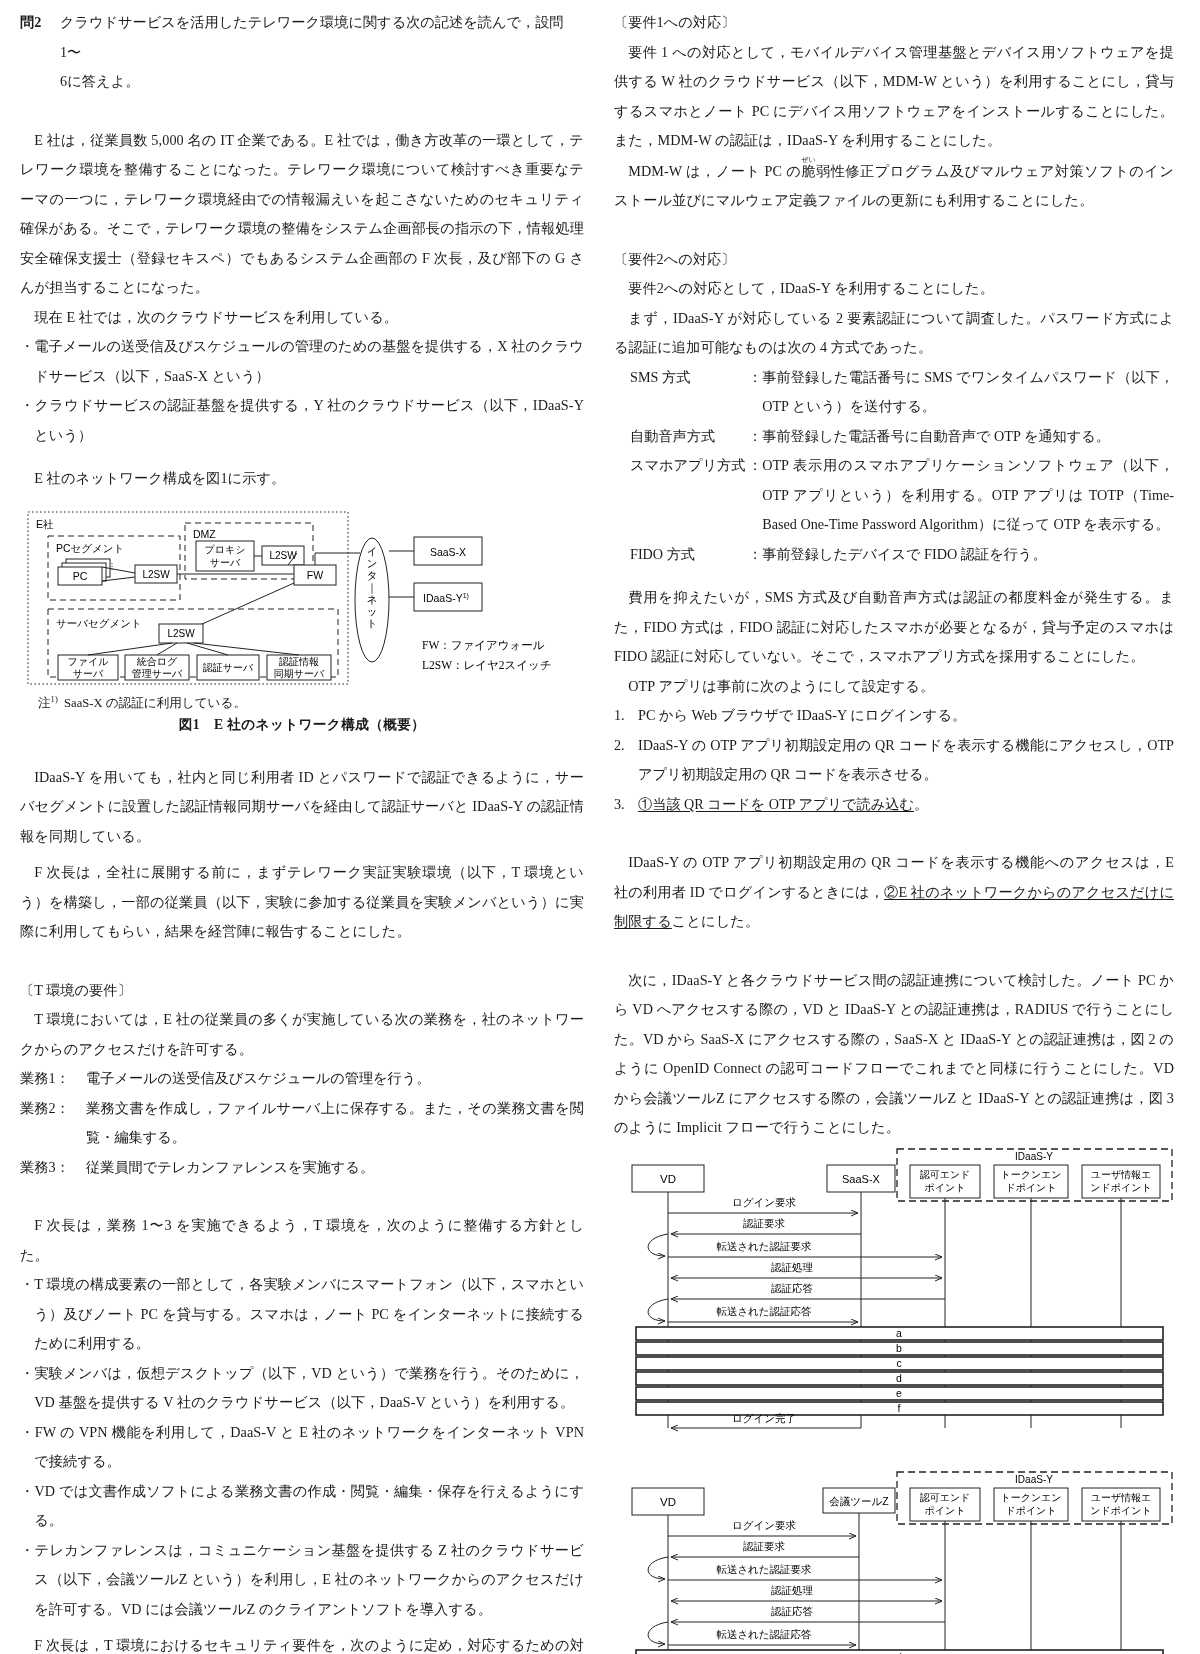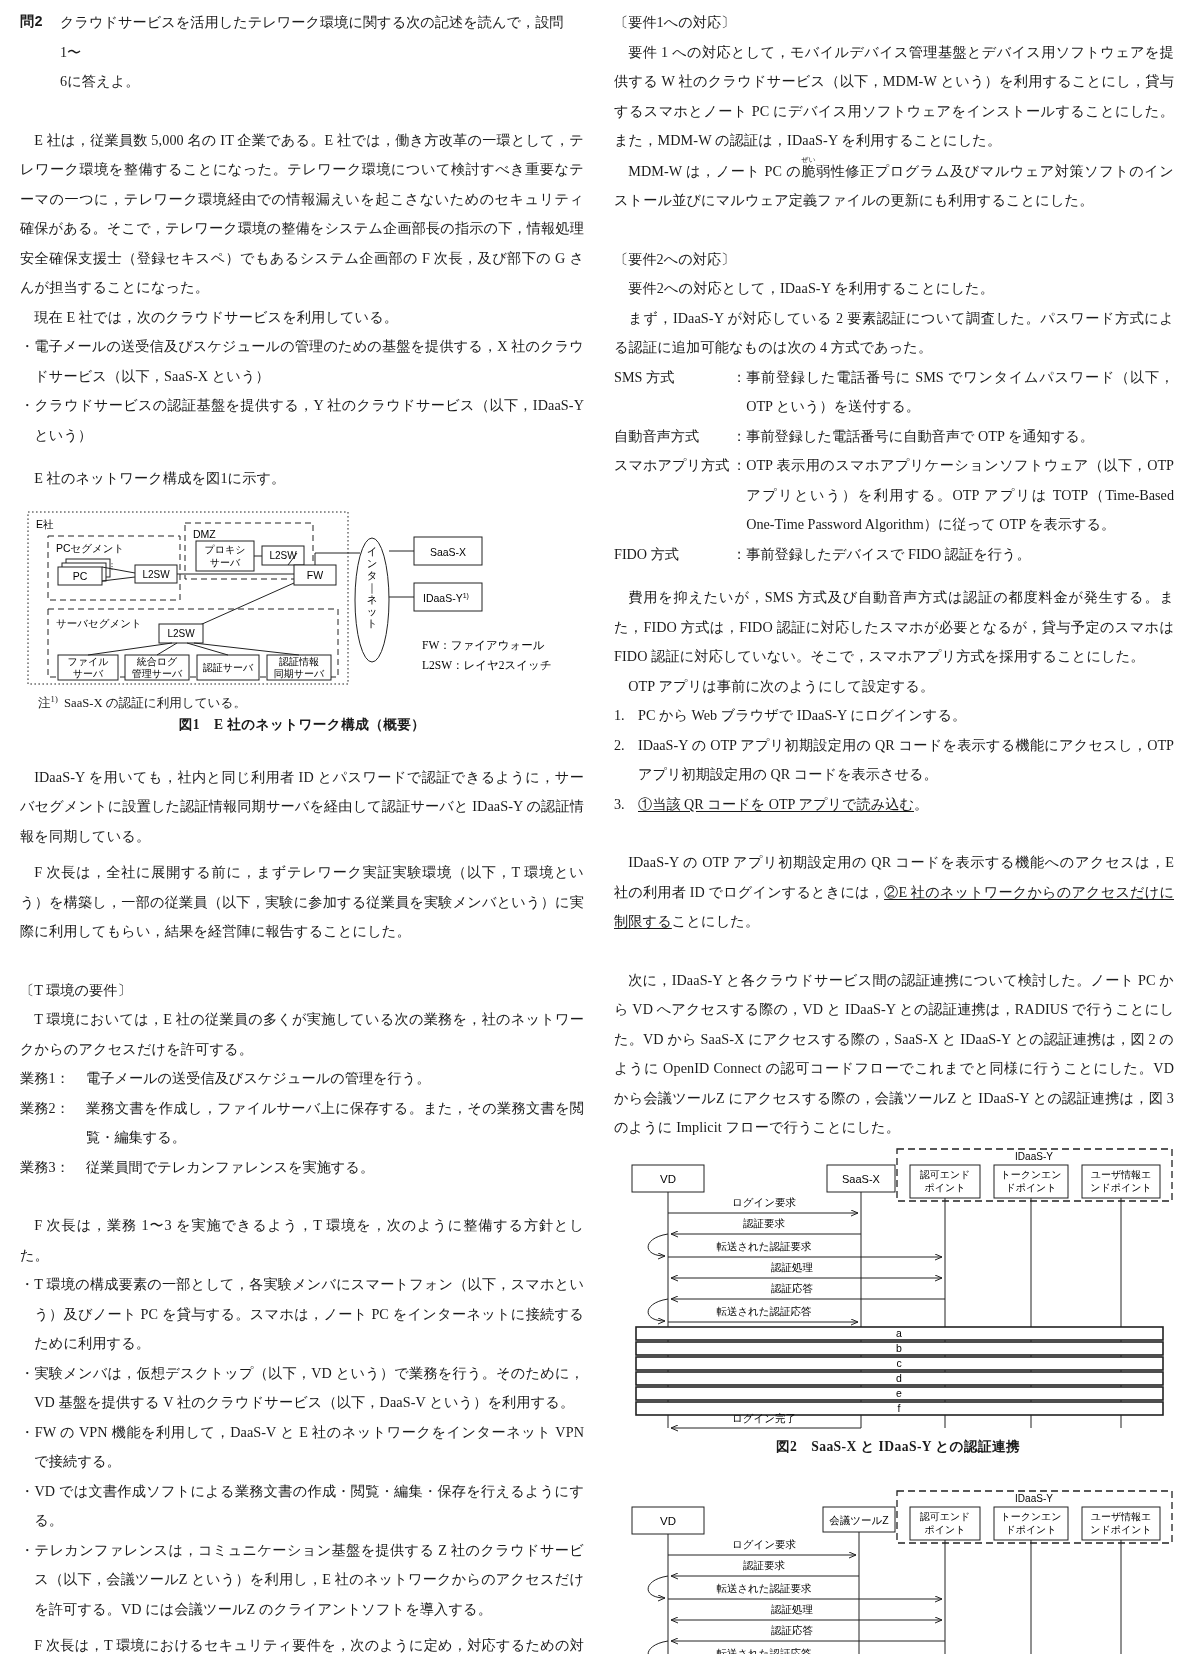--- a/index.html
+++ b/index.html
@@ -37,42 +37,42 @@
     line-height: 29.5px;
     text-align: justify;
     text-justify: inter-character;
     letter-spacing: .1px;
   }
   .q-head {
     display: flex;
     font-size: 14.2px;
     line-height: 29.5px;
   }
-  .q-head .qno { flex: 0 0 40px; font-weight: 600; letter-spacing: 0; font-family: Liberation Mono, monospace; }
+  .q-head .qno { flex: 0 0 40px; font-weight: 600; letter-spacing: 0; }
   .q-head .qtx { flex: 1; }
   .indent1 { text-indent: 1em; }
   .hang-dot {
     padding-left: 1.0em;
     text-indent: -1.0em;
   }
   .sec-head {
     font-size: 14.2px;
     line-height: 29.5px;
     margin: 0;
   }
   .gap-s { height: 14px; }
   .gap-m { height: 29px; }
   .gap-xs { height: 7px; }
 
   .defrow {
     display: flex;
     font-size: 14.2px;
     line-height: 29.5px;
   }
-  .defrow .dt { flex: 0 0 118px; }
+  .defrow .dt { flex: 0 0 118px; margin-left: 16px; }
   .defrow .dc { flex: 0 0 12px; }
   .defrow .dd { flex: 1; text-align: justify; }
   .numrow {
     display: flex;
     font-size: 14.2px;
     line-height: 29.5px;
   }
   .numrow .nn { flex: 0 0 24px; }
   .numrow .nd { flex: 1; text-align: justify; }
   .gyorow { display: flex; font-size: 14.2px; line-height: 29.5px; }
@@ -391,21 +391,20 @@
 
         <line x1="46" y1="272" x2="46" y2="285" stroke="#222"></line>
         <line x1="239" y1="272" x2="239" y2="285" stroke="#222"></line>
         <line x1="323" y1="272" x2="323" y2="285" stroke="#222"></line>
         <line x1="409" y1="272" x2="409" y2="285" stroke="#222"></line>
         <line x1="499" y1="272" x2="499" y2="285" stroke="#222"></line>
 
         <text x="142" y="279" font-size="10.5" text-anchor="middle">ログイン完了</text>
         <line x1="49" y1="285" x2="239" y2="285" stroke="#222" marker-start="url(#al)"></line>
       </svg>
-      <div class="caption" style="margin-top:1px">図2　SaaS-X と IDaaS-Y との認証連携</div>
     </div>
 
     <div class="gap-m"></div>
 
     <div class="seqwrap">
       <svg width="560" height="225" viewBox="0 0 560 225" xmlns="http://www.w3.org/2000/svg" font-family="'Liberation Sans', sans-serif">
 
         <rect x="275" y="6" width="275" height="52" fill="none" stroke="#222" stroke-width="1.3" stroke-dasharray="7 4"></rect>
         <text x="412" y="17" font-size="10" text-anchor="middle">IDaaS-Y</text>
 

